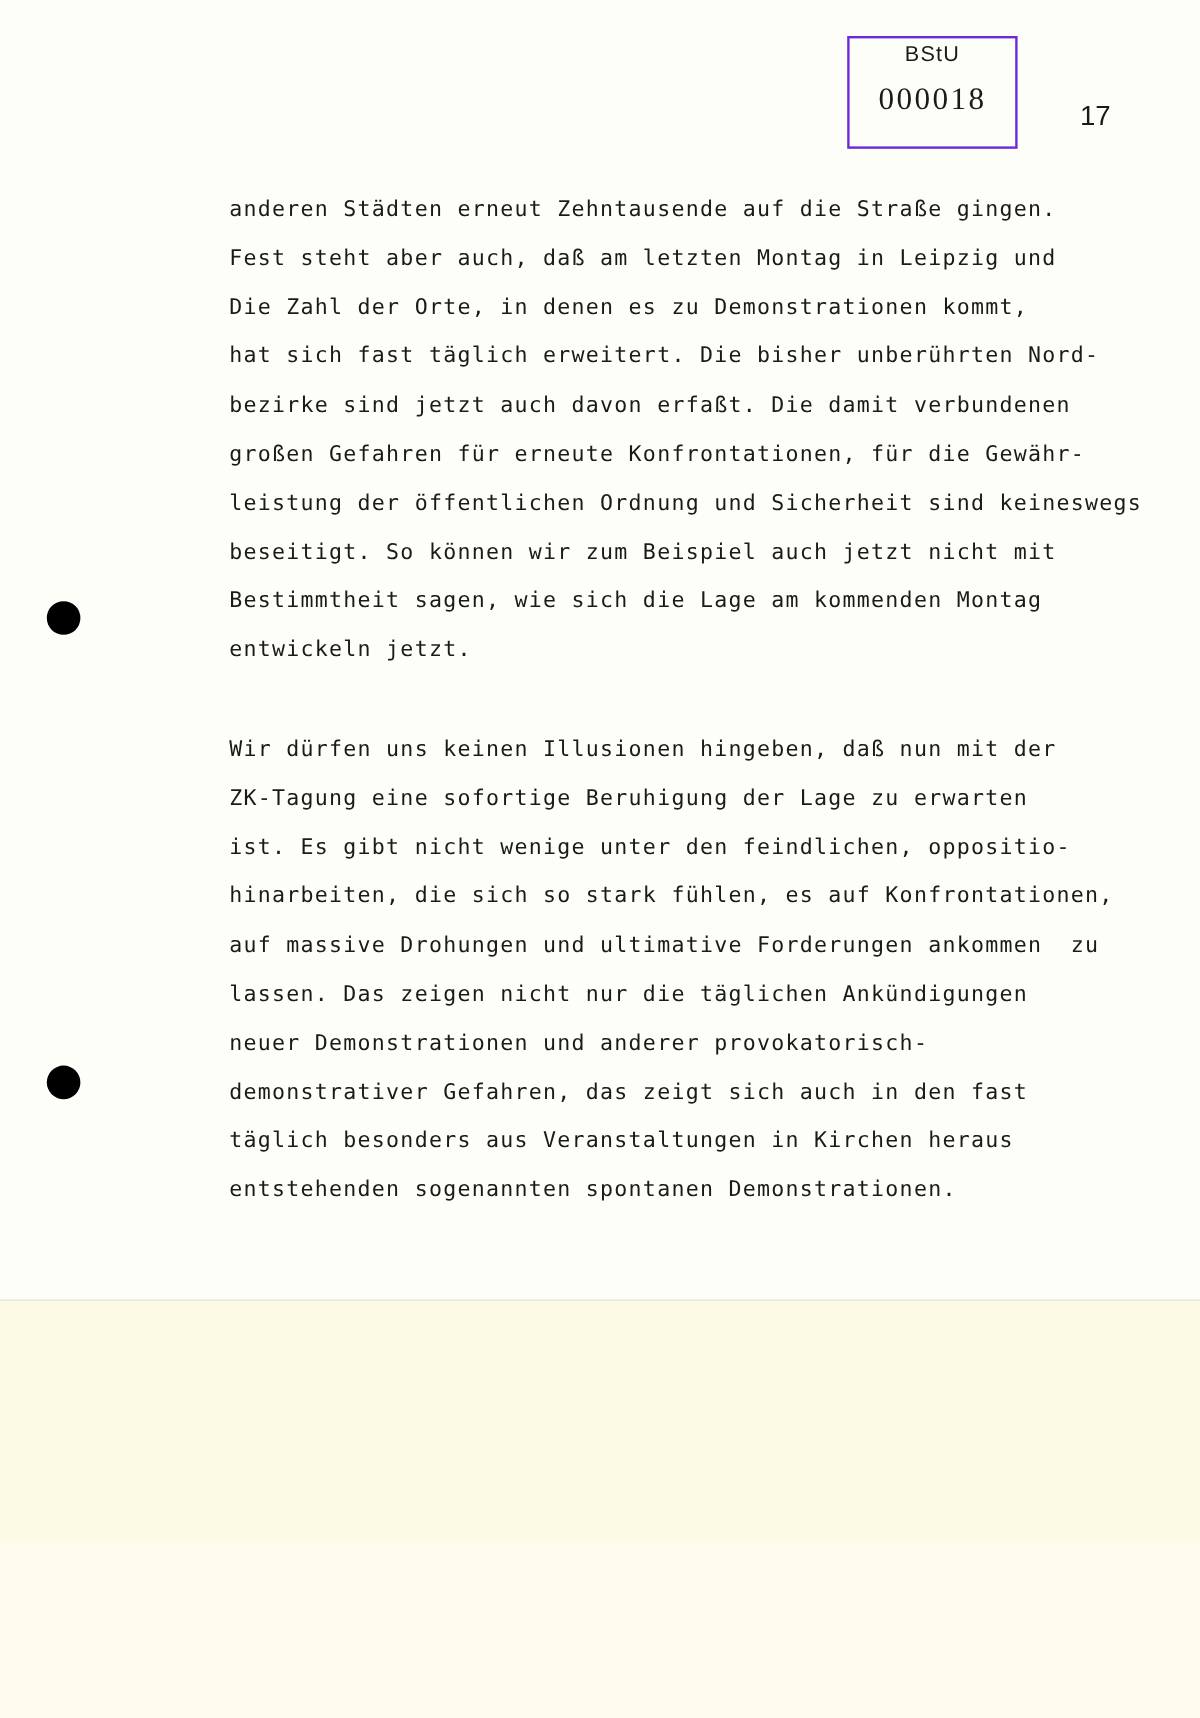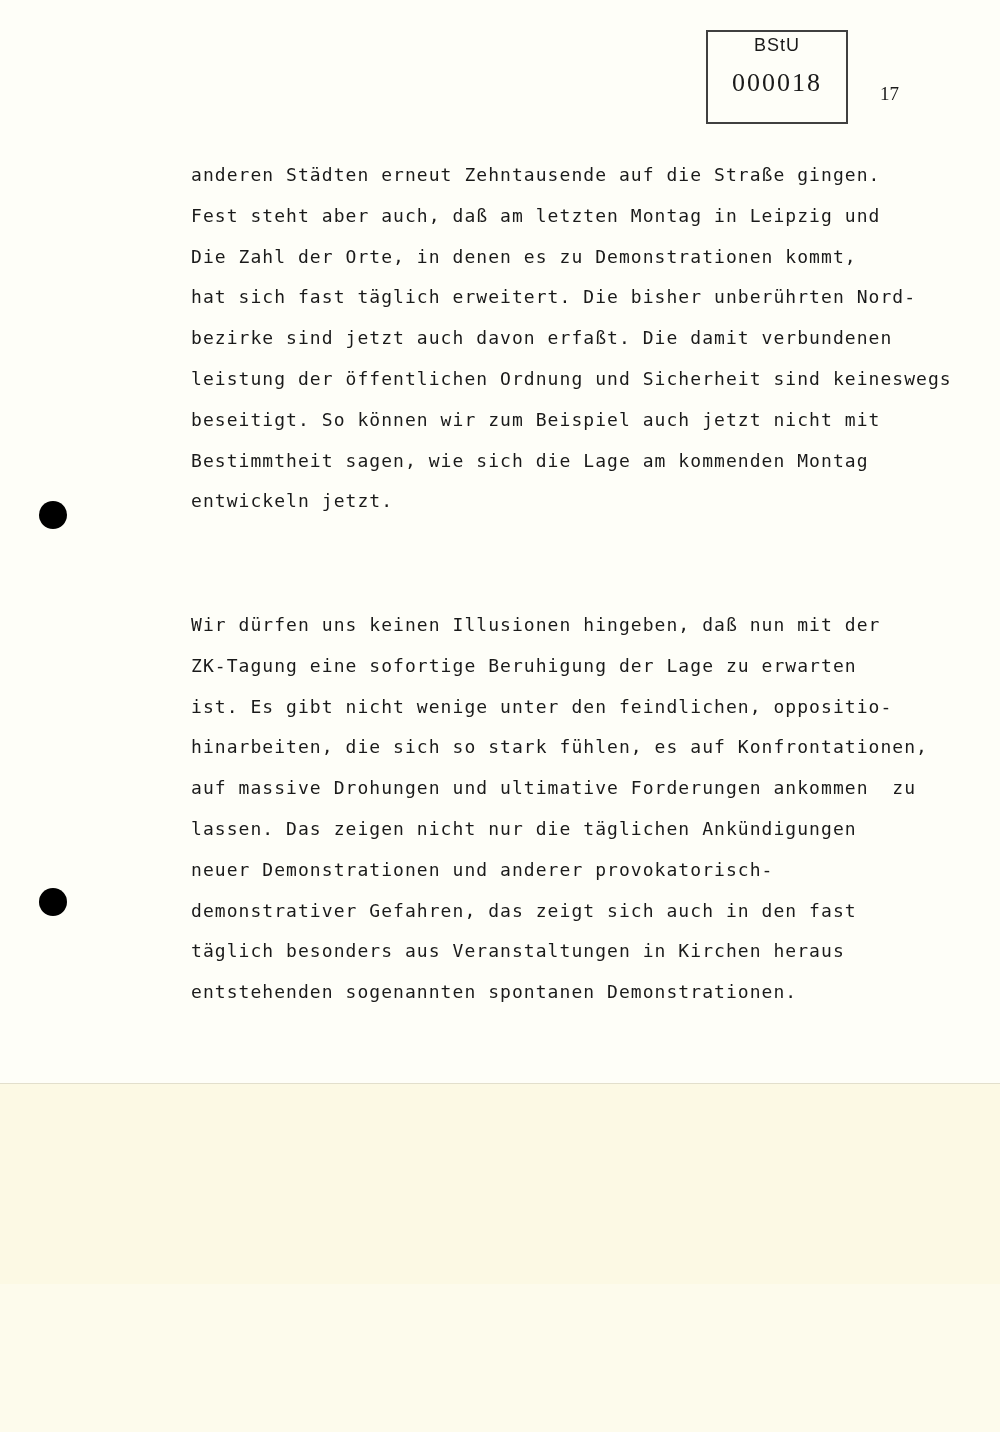--- a/index.html
+++ b/index.html
@@ -13,34 +13,34 @@
     position: absolute; left: 0; top: 1083px; width: 1000px; height: 349px;
     background: #fdfbec;
     border-top: 1px solid #e2dfcc;
   }
   .lower-sheet .band {
     position: absolute; left: 0; top: 0; width: 1000px; height: 200px;
     background: #fcf9e4;
   }
   .stamp {
     position: absolute; left: 706px; top: 30px; width: 142px; height: 94px;
-    border: 2px solid #404040; box-sizing: border-box;
+    border: 2px solid #6d28d9; box-sizing: border-box;
     text-align: center;
   }
   .stamp-title {
     font-family: "Liberation Sans", sans-serif;
     font-size: 18px; margin-top: 3px; letter-spacing: 1px;
   }
   .stamp-number {
     font-family: "Liberation Serif", serif;
     font-size: 26px; margin-top: 12px; letter-spacing: 2px;
   }
   .page-number {
-    position: absolute; left: 880px; top: 83px;
-    font-family: Liberation Serif, serif; font-size: 19px;
+    position: absolute; left: 900px; top: 83px;
+    font-family: Liberation Sans, sans-serif; font-size: 23px;
   }
   .paragraph { position: absolute; left: 191px; }
   .line {
     height: 40.8px; line-height: 40.8px;
     font-size: 18px; white-space: pre; letter-spacing: 1.05px;
   }
   #p1 { top: 155px; }
   #p2 { top: 605px; }
   .punch-hole {
     position: absolute; width: 28px; height: 28px; border-radius: 50%;
@@ -63,20 +63,21 @@
 
 <div class="punch-hole" style="left:39px; top:501px;"></div>
 <div class="punch-hole" style="left:39px; top:888px;"></div>
 
 <div class="paragraph" id="p1">
   <div class="line">anderen Städten erneut Zehntausende auf die Straße gingen.</div>
   <div class="line">Fest steht aber auch, daß am letzten Montag in Leipzig und</div>
   <div class="line">Die Zahl der Orte, in denen es zu Demonstrationen kommt,</div>
   <div class="line">hat sich fast täglich erweitert. Die bisher unberührten Nord-</div>
   <div class="line">bezirke sind jetzt auch davon erfaßt. Die damit verbundenen</div>
+  <div class="line">großen Gefahren für erneute Konfrontationen, für die Gewähr-</div>
   <div class="line">leistung der öffentlichen Ordnung und Sicherheit sind keineswegs</div>
   <div class="line">beseitigt. So können wir zum Beispiel auch jetzt nicht mit</div>
   <div class="line">Bestimmtheit sagen, wie sich die Lage am kommenden Montag</div>
   <div class="line">entwickeln jetzt.</div>
 </div>
 
 <div class="paragraph" id="p2">
   <div class="line">Wir dürfen uns keinen Illusionen hingeben, daß nun mit der</div>
   <div class="line">ZK-Tagung eine sofortige Beruhigung der Lage zu erwarten</div>
   <div class="line">ist. Es gibt nicht wenige unter den feindlichen, oppositio-</div>

